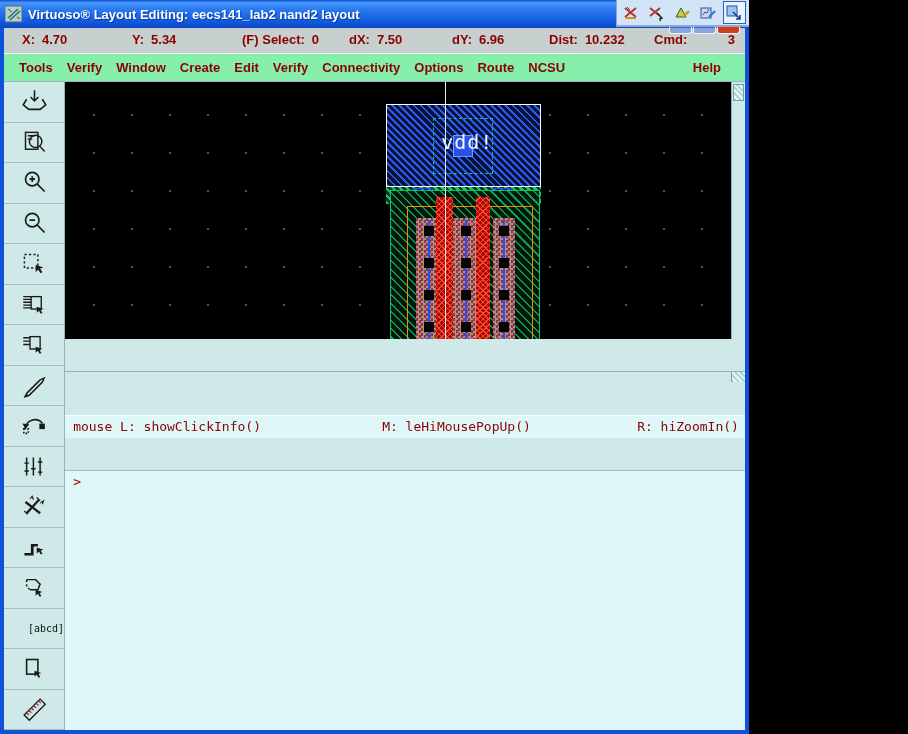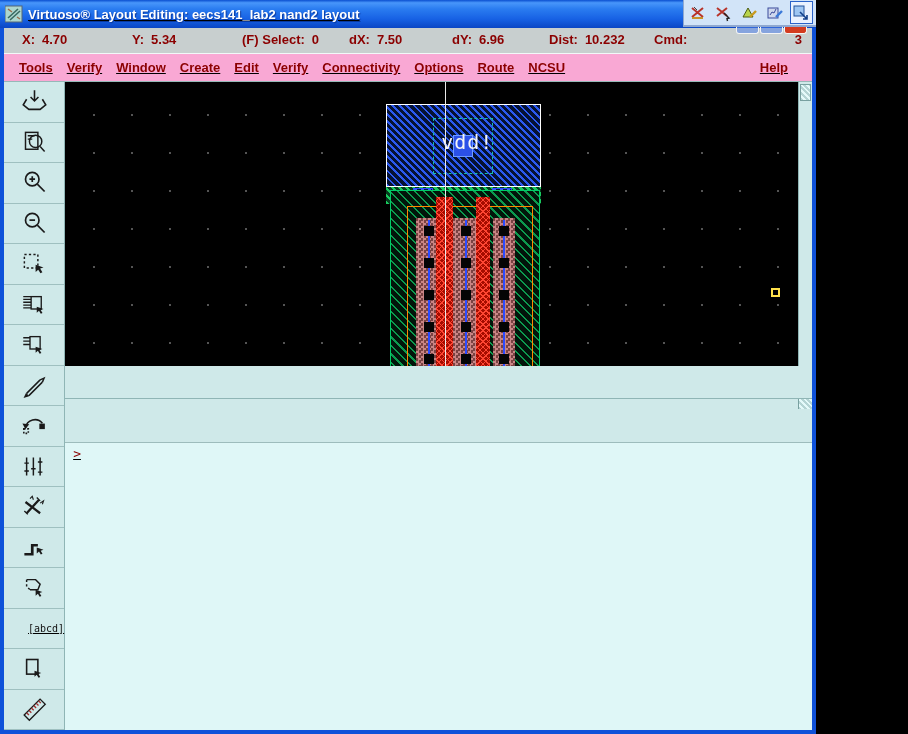--- a/index.html
+++ b/index.html
@@ -1,36 +1,36 @@
 <!DOCTYPE html>
 <html><head>
 <meta charset="utf-8">
 <style>
   html,body{margin:0;padding:0;background:#000;}
   body{width:908px;height:734px;overflow:hidden;font-family:"Liberation Sans",sans-serif;}
-  .win{position:relative;width:816px;height:734px;display:flex;flex-direction:column;text-decoration:underline;}
+  .win{position:relative;width:749px;height:734px;display:flex;flex-direction:column;}
   
   .titlebar{position:relative;flex:0 0 28px;background:linear-gradient(180deg,#0a4fd0 0%,#4896fa 10%,#2a7cf0 32%,#1761e4 68%,#0a46c4 100%);display:flex;align-items:center;padding-left:5px;overflow:visible;z-index:20;}
   .appicon{width:18px;height:18px;margin-right:5px;flex:0 0 auto;}
   .wtitle{color:#fff;font-weight:bold;font-size:13px;text-shadow:1px 1px 1px #0a3aa0;white-space:nowrap;}
   .overlaytb{position:absolute;right:0;top:0;width:130px;height:25px;background:#d2e4f8;border-bottom:2px solid #8fa8d0;border-left:1px solid #8fa8d0;display:flex;align-items:center;justify-content:space-around;padding:0 1px;z-index:25;}
   .oicon{width:21px;height:21px;display:flex;align-items:center;justify-content:center;}
   .oicon.active{background:#eaf2ff;border:1px solid #2a62c8;}
   .wb{position:absolute;top:25px;height:8px;width:21px;border:1px solid #f4f4f4;border-top:none;border-radius:0 0 3px 3px;background:rgba(80,130,235,.55);z-index:24;}
   .wb.close{background:#d33b1f;}
   
   .frame{flex:1;display:flex;flex-direction:column;border-left:4px solid #0f52d9;border-right:4px solid #0f52d9;border-bottom:4px solid #0f52d9;box-sizing:border-box;background:#cfe9e9;min-height:0;}
   
   .statusbar{flex:0 0 25px;background:#c8cfcf;border-bottom:1px solid #f2f8f8;position:relative;font-weight:bold;font-size:13px;color:#8b0000;}
   .sfield{position:absolute;top:4px;white-space:nowrap;}
   .sfield .v{margin-left:7px;}
   .sright{position:absolute;top:4px;right:10px;}
   .sf0{left:18px;} .sf1{left:128px;} .sf2{left:238px;} .sf3{left:345px;} .sf4{left:448px;} .sf5{left:545px;} .sf6{left:650px;}
   
-  .menubar{flex:0 0 27px;background:#f9a8d4;border-bottom:1px solid #96b8b8;display:flex;align-items:center;font-weight:bold;font-size:13px;color:#8b0000;padding:0 8px;}
+  .menubar{flex:0 0 27px;background:#86efac;border-bottom:1px solid #96b8b8;display:flex;align-items:center;font-weight:bold;font-size:13px;color:#8b0000;padding:0 8px;}
   .mi{margin:0 7px;cursor:default;white-space:nowrap;}
   .mi-help{margin-left:auto;margin-right:16px;}
   
   .bodyrow{flex:1;display:flex;min-height:0;}
   .toolbar{flex:0 0 45px;background:#cfe9e9;border-right:1px solid #8fb5b5;display:flex;flex-direction:column;}
   .tbtn{flex:1;border-bottom:1px solid #9fc0c0;display:flex;align-items:center;justify-content:center;min-height:0;}
   .tbtn svg{display:block;}
   .lblico{font-family:"DejaVu Sans Mono",monospace;font-size:10px;color:#111;margin-left:24px;}
   .maincol{flex:1;display:flex;flex-direction:column;min-width:0;gap:32px;}
   .canvasrow{flex:1;display:flex;min-height:0;}
@@ -319,20 +319,25 @@
 
           <div class="vscroll">
             <div class="vthumb"></div>
           </div>
         </div>
 
         <div class="hscroll">
           <div class="hgrip"></div>
         </div>
 
+        <div class="mousebar">
+          <span style="left:8px;">mouse L: showClickInfo()</span>
+          <span style="left:317px;">M: leHiMousePopUp()</span>
+          <span style="left:572px;">R: hiZoomIn()</span>
+        </div>
 
         <div class="promptbar">
           <span>&gt;</span>
         </div>
       </div>
     </div>
   </div>
 </div>
 
 </body></html>

